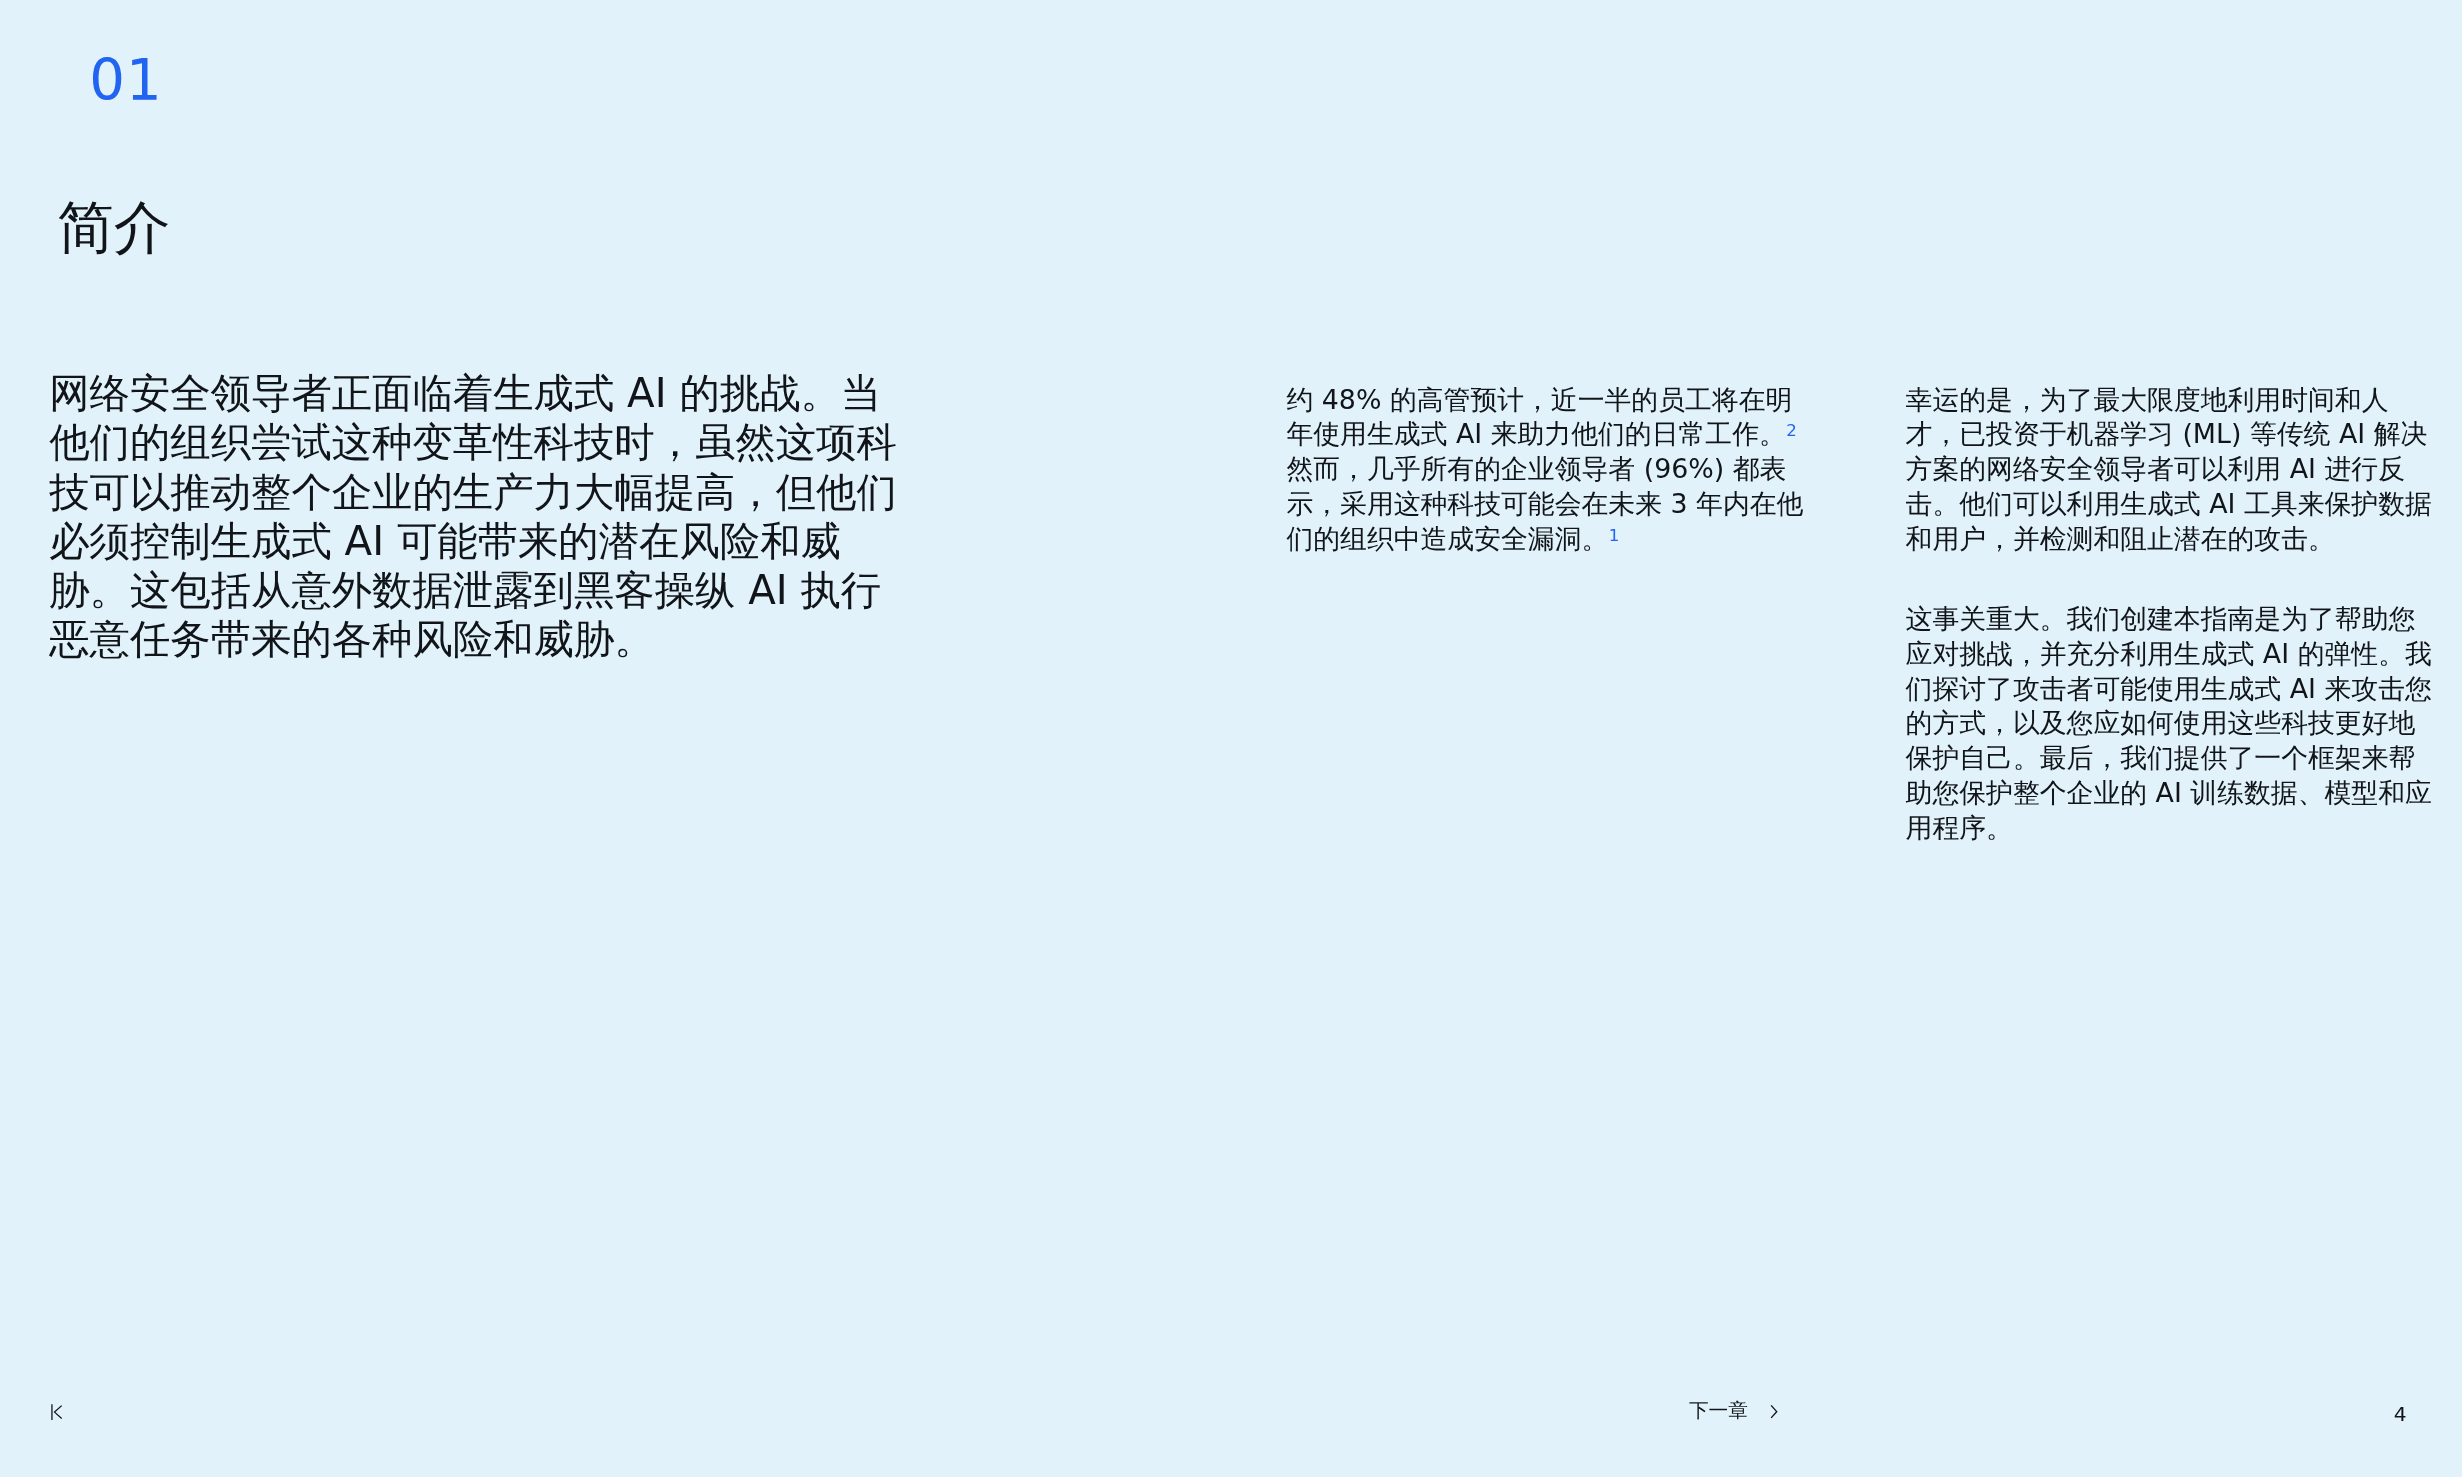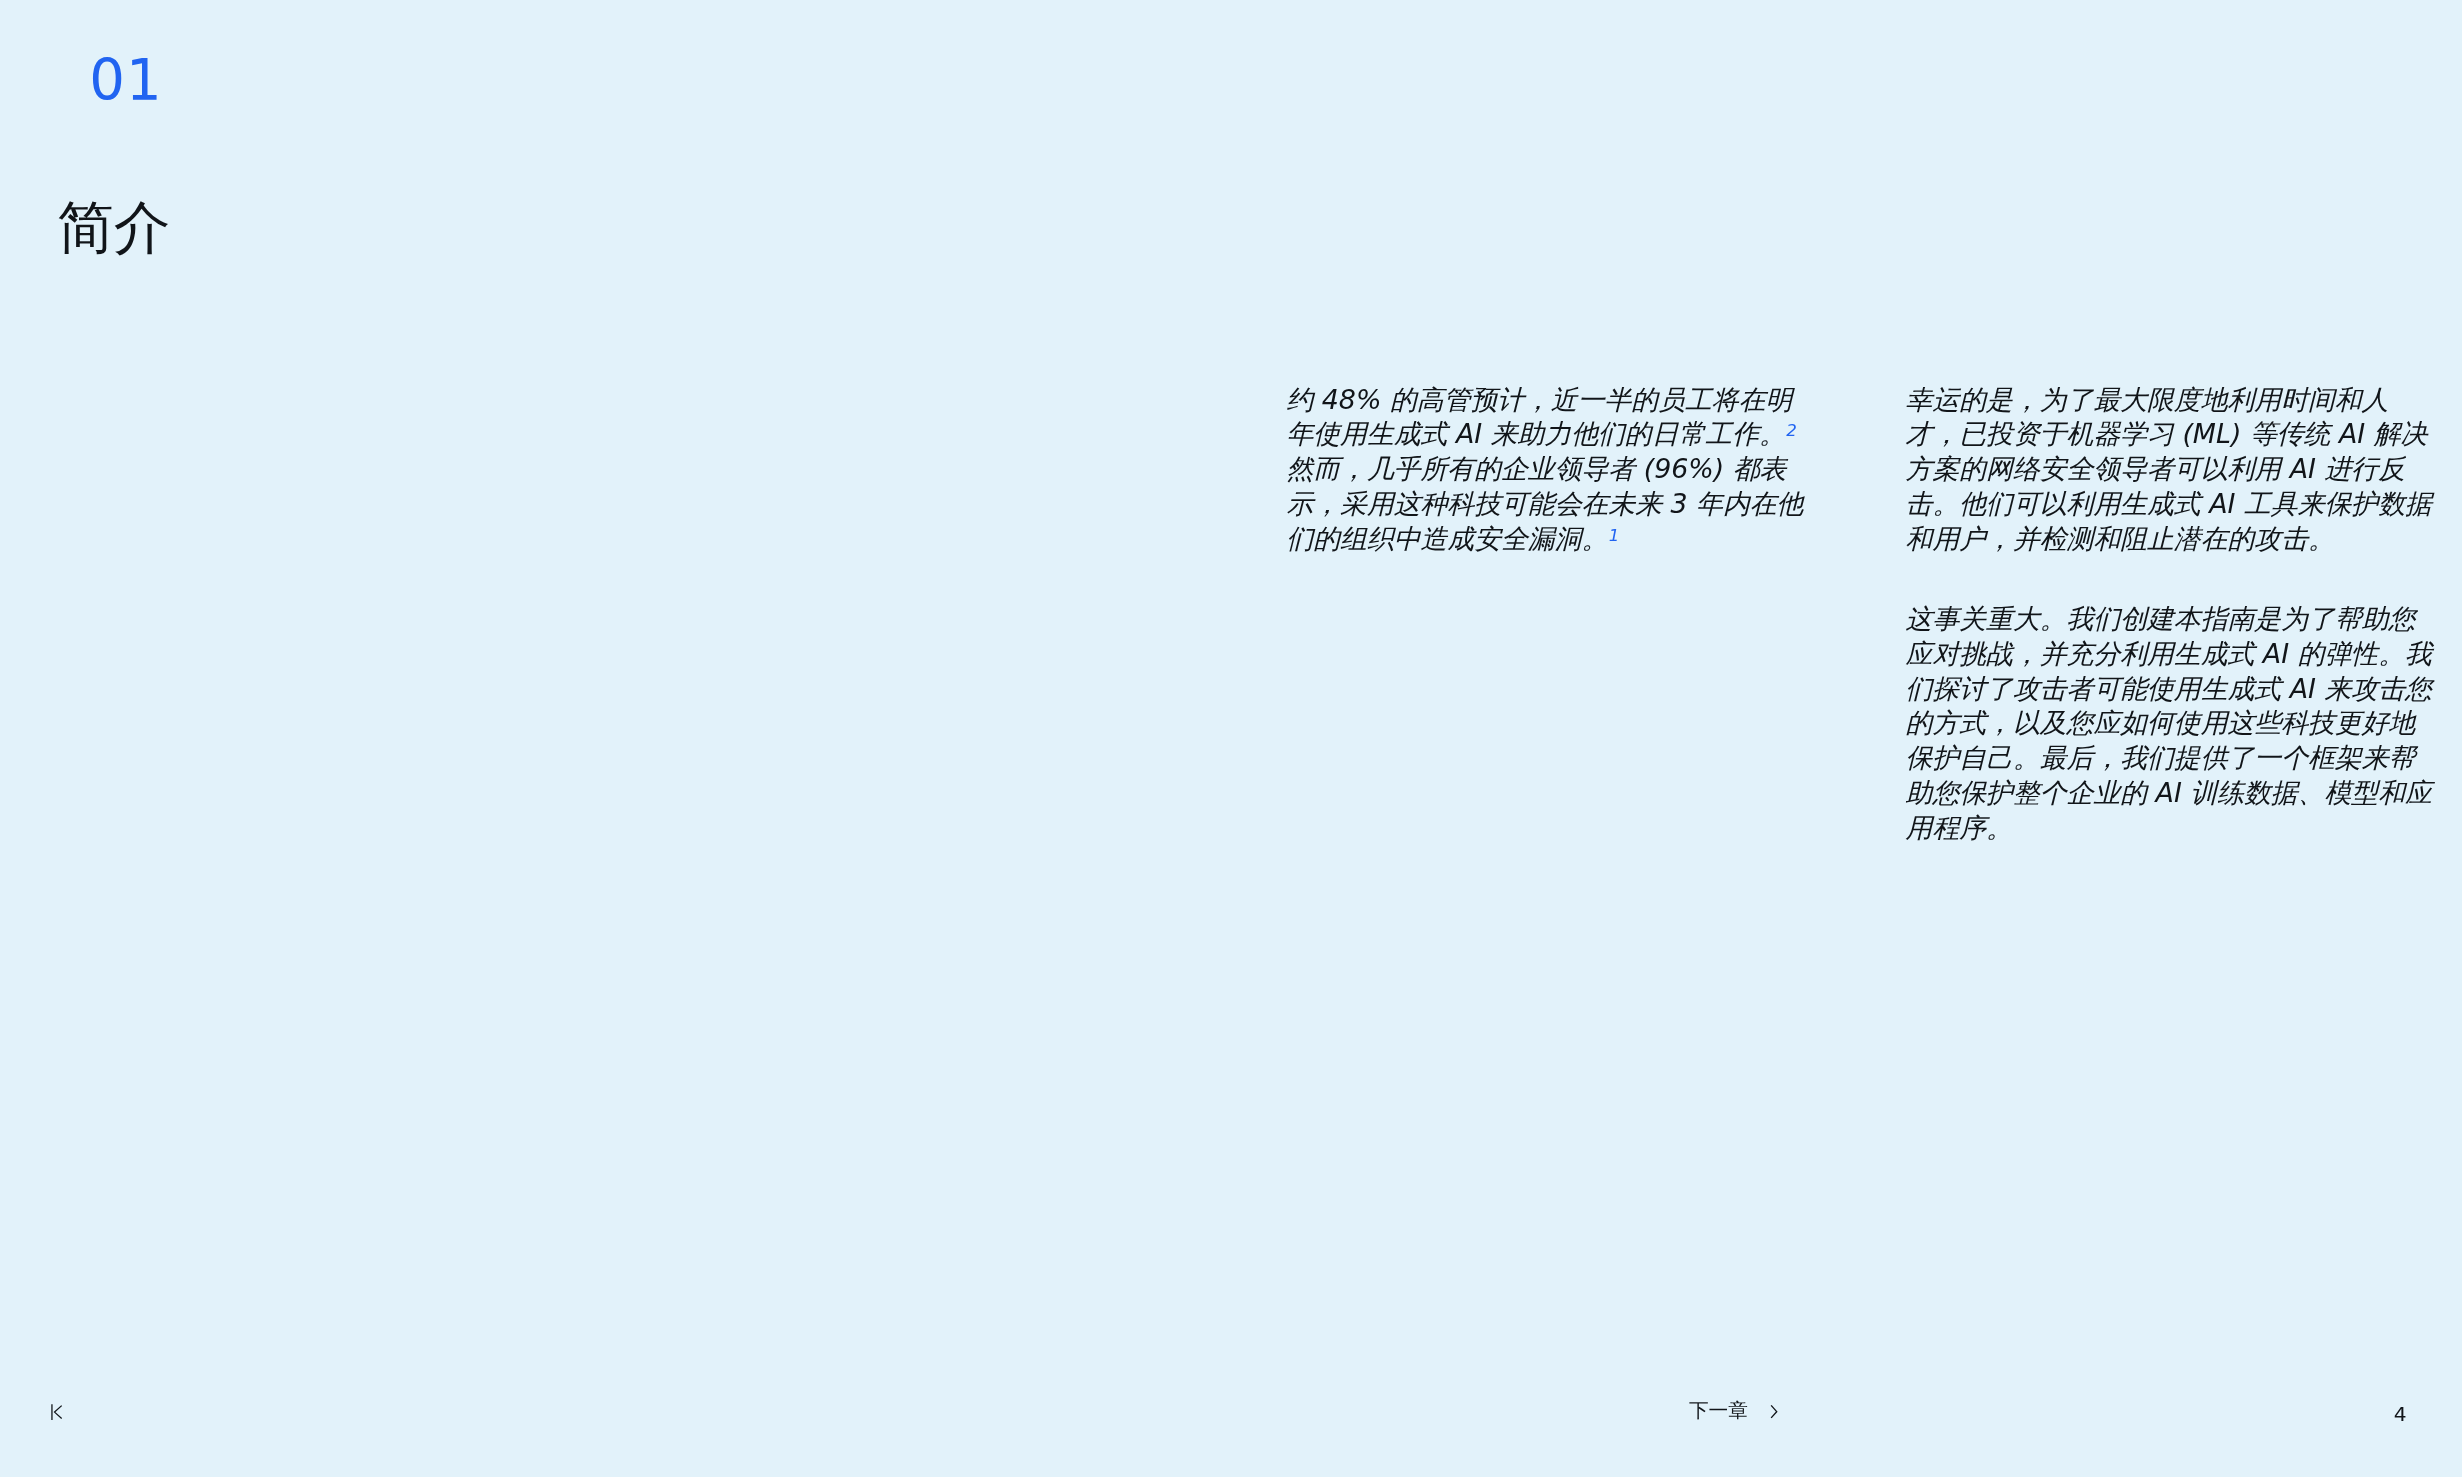--- a/index.html
+++ b/index.html
@@ -31,21 +31,21 @@
     color:var(--text);
   }
 
   .intro{
     position:absolute;left:2vw;top:25.0vh;width:34.6vw;
     font-size:1.64vw;line-height:2.0vw;
   }
 
   .column{
     position:absolute;top:25.9vh;width:21.4vw;
-    font-size:1.09vw;line-height:1.42vw;font-style:italic;
+    font-size:1.09vw;line-height:1.42vw;
   }
   .column-middle{left:52.25vw;}
   .column-right{left:77.4vw;}
   .column p{margin:0;}
   .column p + p{margin-top:1.8vw;}
 
   .inline-link{
     color:var(--accent);
     text-decoration:underline;
     text-decoration-thickness:0.055em;
@@ -85,20 +85,21 @@
 </style>
 </head>
 <body>
 
 <div class="page">
 
   <div class="chapter-number">01</div>
 
   <h1 class="page-title">简介</h1>
 
+  <div class="intro">网络安全领导者正面临着生成式 AI 的挑战。当他们的组织尝试这种变革性科技时，虽然这项科技可以推动整个企业的生产力大幅提高，但他们必须控制生成式 AI 可能带来的潜在风险和威胁。这包括从意外数据泄露到黑客操纵 AI 执行恶意任务带来的各种风险和威胁。</div>
 
   <div class="column column-middle">
       <p><span>约 48% 的高管预计，近一半的员工将在明年使用生成式 AI 来助力他们的日常工作。</span><sup class="footnote-ref">2</sup><span>然而，几乎所有的企业领导者 (96%) 都表示，采用这种科技可能会在未来 3 年内在他们的组织中造成安全漏洞。</span><sup class="footnote-ref">1</sup></p>
     </div>
 
   <div class="column column-right">
       <p><span>幸运的是，为了最大限度地利用时间和人才，已投资于机器学习 (ML) 等传统 AI 解决方案的网络安全领导者可以利用 AI 进行反击。他们可以利用生成式 AI 工具来保护数据和用户，并检测和阻止潜在的攻击。</span></p>
       <p><span>这事关重大。我们创建本指南是为了帮助您应对挑战，并充分利用生成式 AI 的弹性。我们探讨了攻击者可能使用生成式 AI 来攻击您的方式，以及您应如何使用这些科技更好地保护自己。最后，我们提供了一个框架来帮助您保护整个企业的 AI 训练数据、模型和应用程序。</span></p>
     </div>
 

